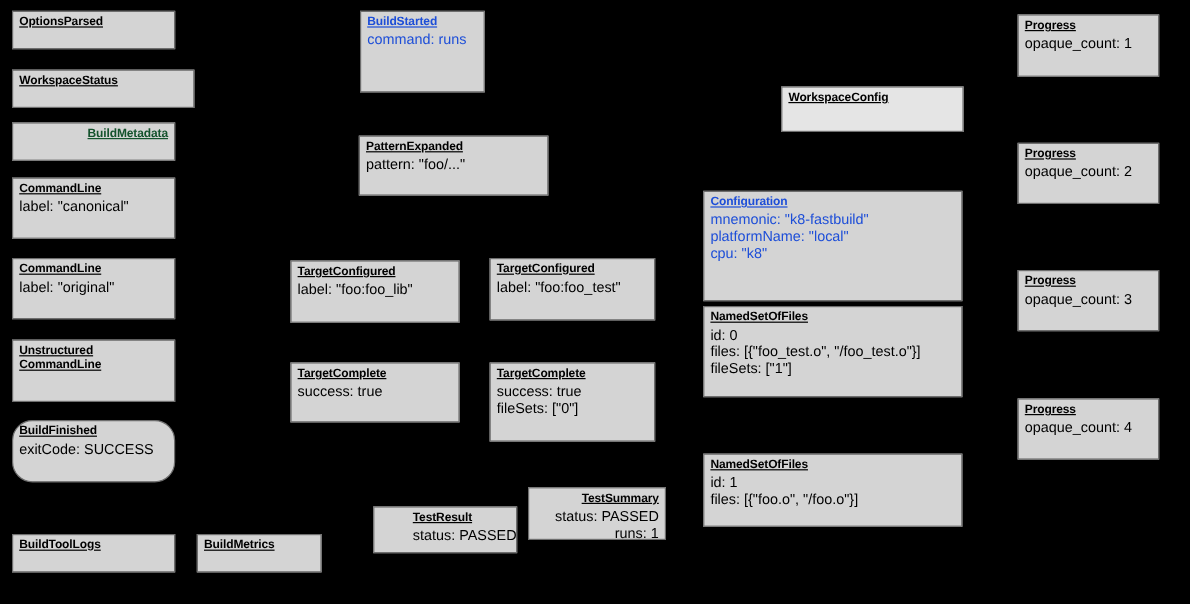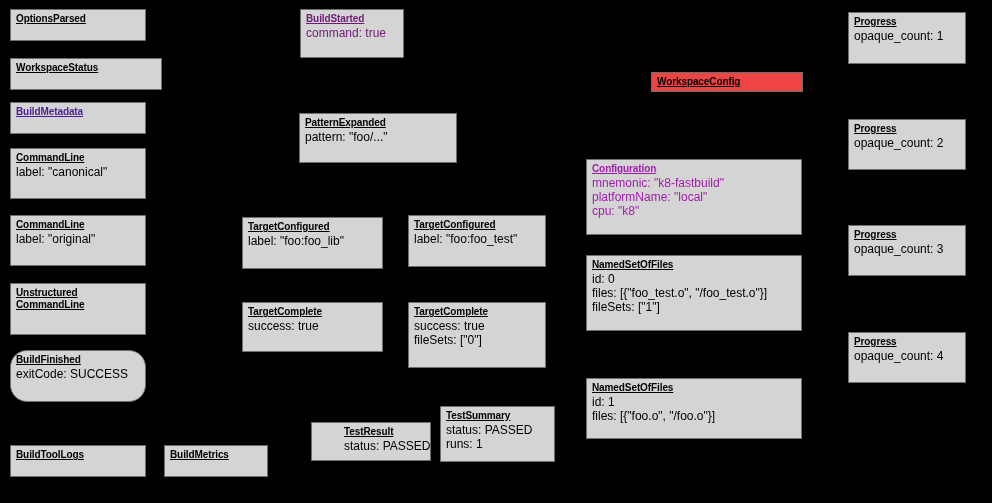--- a/index.html
+++ b/index.html
@@ -49,21 +49,21 @@
 
 <div id="canvas" style="width: 992px; height: 503px; background: rgb(0, 0, 0);">
     <div class="node" style="left: 10px; top: 9px; width: 136px; height: 32px; background: rgb(212, 212, 212); border-color: rgb(110, 110, 110); color: rgb(0, 0, 0);">
       <span class="node-title">OptionsParsed</span>
       <span class="node-fields"></span>
     </div>
     <div class="node" style="left: 10px; top: 58px; width: 152px; height: 32px; background: rgb(212, 212, 212); border-color: rgb(110, 110, 110); color: rgb(0, 0, 0);">
       <span class="node-title">WorkspaceStatus</span>
       <span class="node-fields"></span>
     </div>
-    <div class="node" style="left: 10px; top: 102px; width: 136px; height: 32px; background: rgb(212, 212, 212); border-color: rgb(110, 110, 110); color: #4c1d95;">
+    <div class="node" style="left: 10px; top: 102px; width: 136px; height: 32px; background: rgb(212, 212, 212); border-color: rgb(110, 110, 110); color: #14532d; text-align: right;">
       <span class="node-title">BuildMetadata</span>
       <span class="node-fields"></span>
     </div>
     <div class="node" style="left: 10px; top: 148px; width: 136px; height: 51px; background: rgb(212, 212, 212); border-color: rgb(110, 110, 110); color: rgb(0, 0, 0);">
       <span class="node-title">CommandLine</span>
       <span class="node-fields">
         <span class="node-field">label: "canonical"</span>
       </span>
     </div>
     <div class="node" style="left: 10px; top: 215px; width: 136px; height: 51px; background: rgb(212, 212, 212); border-color: rgb(110, 110, 110); color: rgb(0, 0, 0);">
@@ -84,24 +84,24 @@
       </span>
     </div>
     <div class="node" style="left: 10px; top: 445px; width: 136px; height: 32px; background: rgb(212, 212, 212); border-color: rgb(110, 110, 110); color: rgb(0, 0, 0);">
       <span class="node-title">BuildToolLogs</span>
       <span class="node-fields"></span>
     </div>
     <div class="node" style="left: 164px; top: 445px; width: 104px; height: 32px; background: rgb(212, 212, 212); border-color: rgb(110, 110, 110); color: rgb(0, 0, 0);">
       <span class="node-title">BuildMetrics</span>
       <span class="node-fields"></span>
     </div>
-    <div class="node" style="left: 300px; top: 9px; width: 104px; height: 49px; background: rgb(212, 212, 212); border-color: rgb(110, 110, 110); color: #701a75;">
+    <div class="node" style="left: 300px; top: 9px; width: 104px; height: 68px; background: rgb(212, 212, 212); border-color: rgb(110, 110, 110); color: #1d4ed8;">
       <span class="node-title">BuildStarted</span>
       <span class="node-fields">
-        <span class="node-field">command: true</span>
+        <span class="node-field">command: runs</span>
       </span>
     </div>
     <div class="node" style="left: 299px; top: 113px; width: 158px; height: 50px; background: rgb(212, 212, 212); border-color: rgb(110, 110, 110); color: rgb(0, 0, 0);">
       <span class="node-title">PatternExpanded</span>
       <span class="node-fields">
         <span class="node-field">pattern: "foo/..."</span>
       </span>
     </div>
     <div class="node" style="left: 242px; top: 217px; width: 141px; height: 52px; background: rgb(212, 212, 212); border-color: rgb(110, 110, 110); color: rgb(0, 0, 0);">
       <span class="node-title">TargetConfigured</span>
@@ -127,32 +127,32 @@
         <span class="node-field">success: true</span>
         <span class="node-field">fileSets: ["0"]</span>
       </span>
     </div>
     <div class="node" style="left: 311px; top: 422px; width: 120px; height: 39px; background: rgb(212, 212, 212); border-color: rgb(110, 110, 110); color: rgb(0, 0, 0); padding-left: 32px;">
       <span class="node-title">TestResult</span>
       <span class="node-fields">
         <span class="node-field">status: PASSED</span>
       </span>
     </div>
-    <div class="node" style="left: 440px; top: 406px; width: 115px; height: 56px; background: rgb(212, 212, 212); border-color: rgb(110, 110, 110); color: rgb(0, 0, 0);">
+    <div class="node" style="left: 440px; top: 406px; width: 115px; height: 44px; background: rgb(212, 212, 212); border-color: rgb(110, 110, 110); color: rgb(0, 0, 0); text-align: right;">
       <span class="node-title">TestSummary</span>
       <span class="node-fields">
         <span class="node-field">status: PASSED</span>
         <span class="node-field">runs: 1</span>
       </span>
     </div>
-    <div class="node" style="left: 651px; top: 72px; width: 152px; height: 20px; background: #ef4444; border-color: rgb(110, 110, 110); color: rgb(0, 0, 0);">
+    <div class="node" style="left: 651px; top: 72px; width: 152px; height: 38px; background: #e5e5e5; border-color: rgb(110, 110, 110); color: rgb(0, 0, 0);">
       <span class="node-title">WorkspaceConfig</span>
       <span class="node-fields"></span>
     </div>
-    <div class="node" style="left: 586px; top: 159px; width: 216px; height: 76px; background: rgb(212, 212, 212); border-color: rgb(110, 110, 110); color: #a21caf;">
+    <div class="node" style="left: 586px; top: 159px; width: 216px; height: 92px; background: rgb(212, 212, 212); border-color: rgb(110, 110, 110); color: #1d4ed8;">
       <span class="node-title">Configuration</span>
       <span class="node-fields">
         <span class="node-field">mnemonic: "k8-fastbuild"</span>
         <span class="node-field">platformName: "local"</span>
         <span class="node-field">cpu: "k8"</span>
       </span>
     </div>
     <div class="node" style="left: 586px; top: 255px; width: 216px; height: 76px; background: rgb(212, 212, 212); border-color: rgb(110, 110, 110); color: rgb(0, 0, 0);">
       <span class="node-title">NamedSetOfFiles</span>
       <span class="node-fields">

